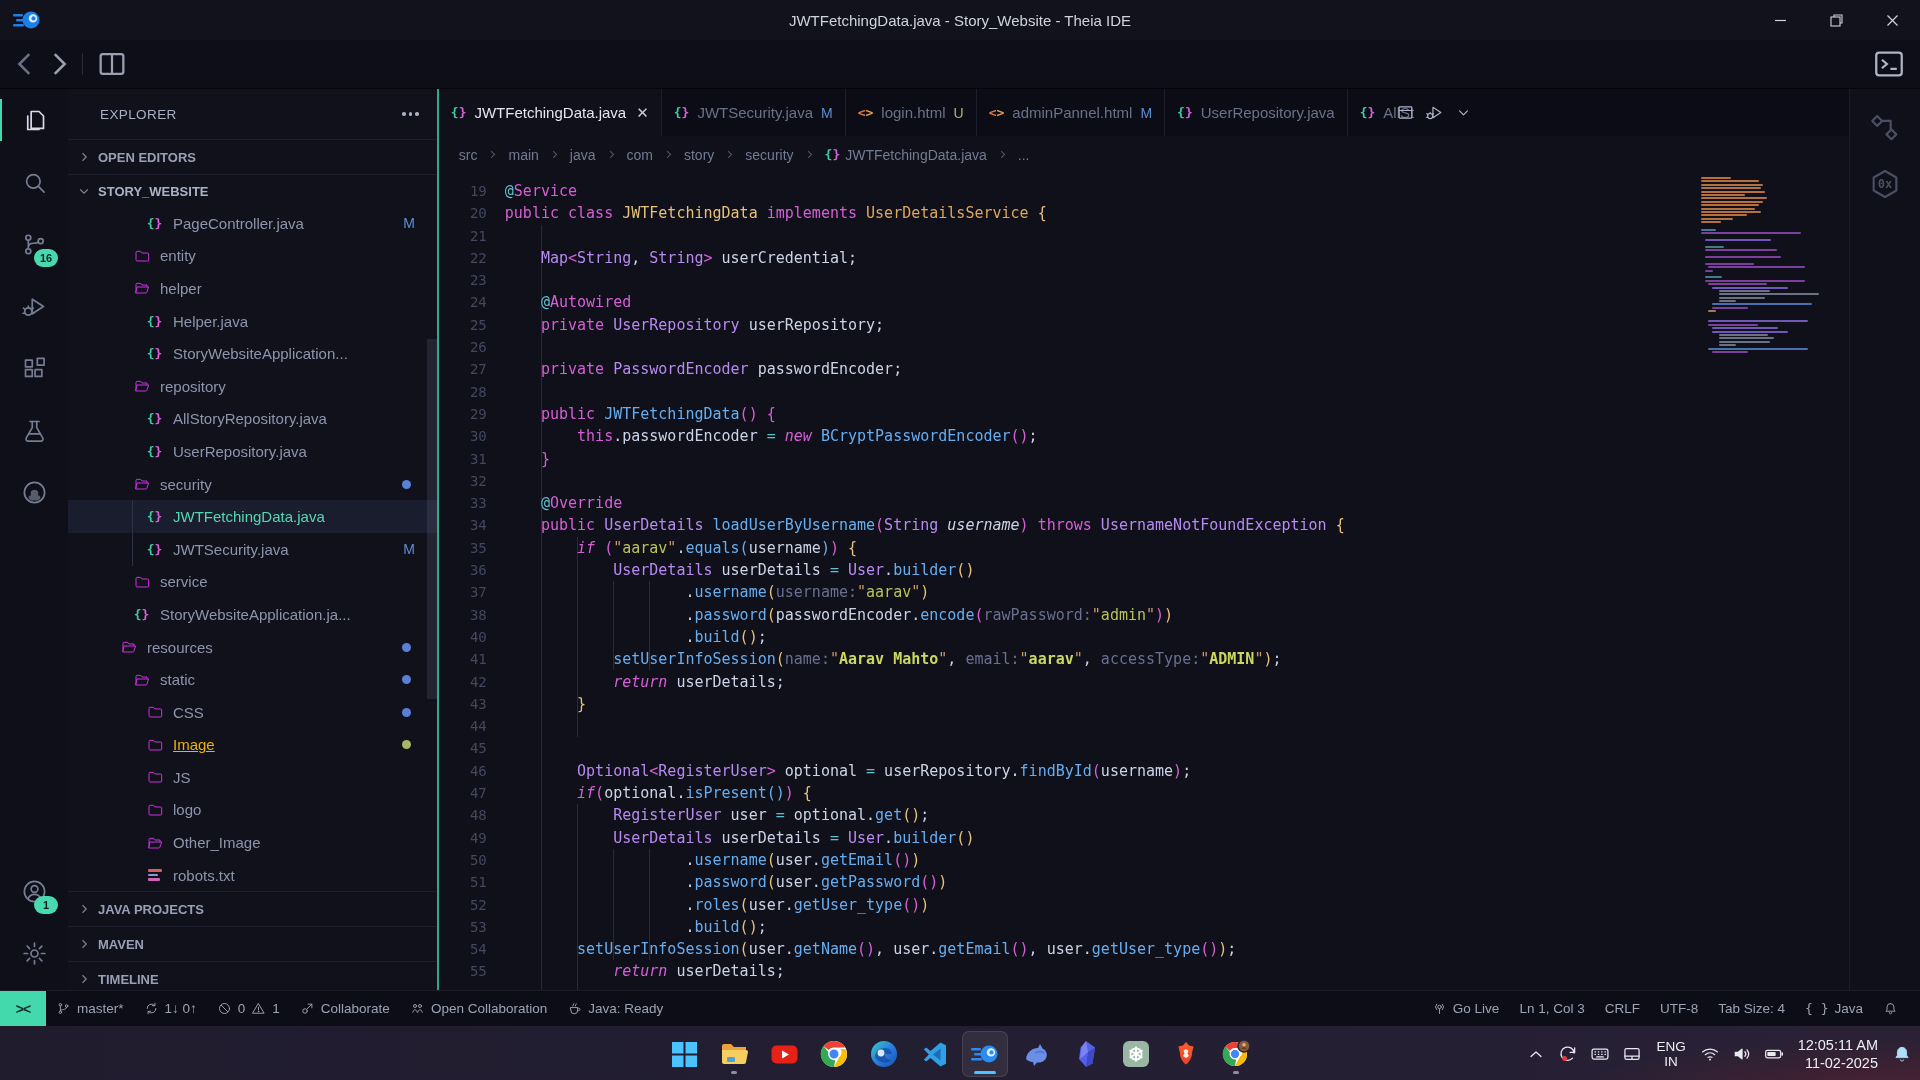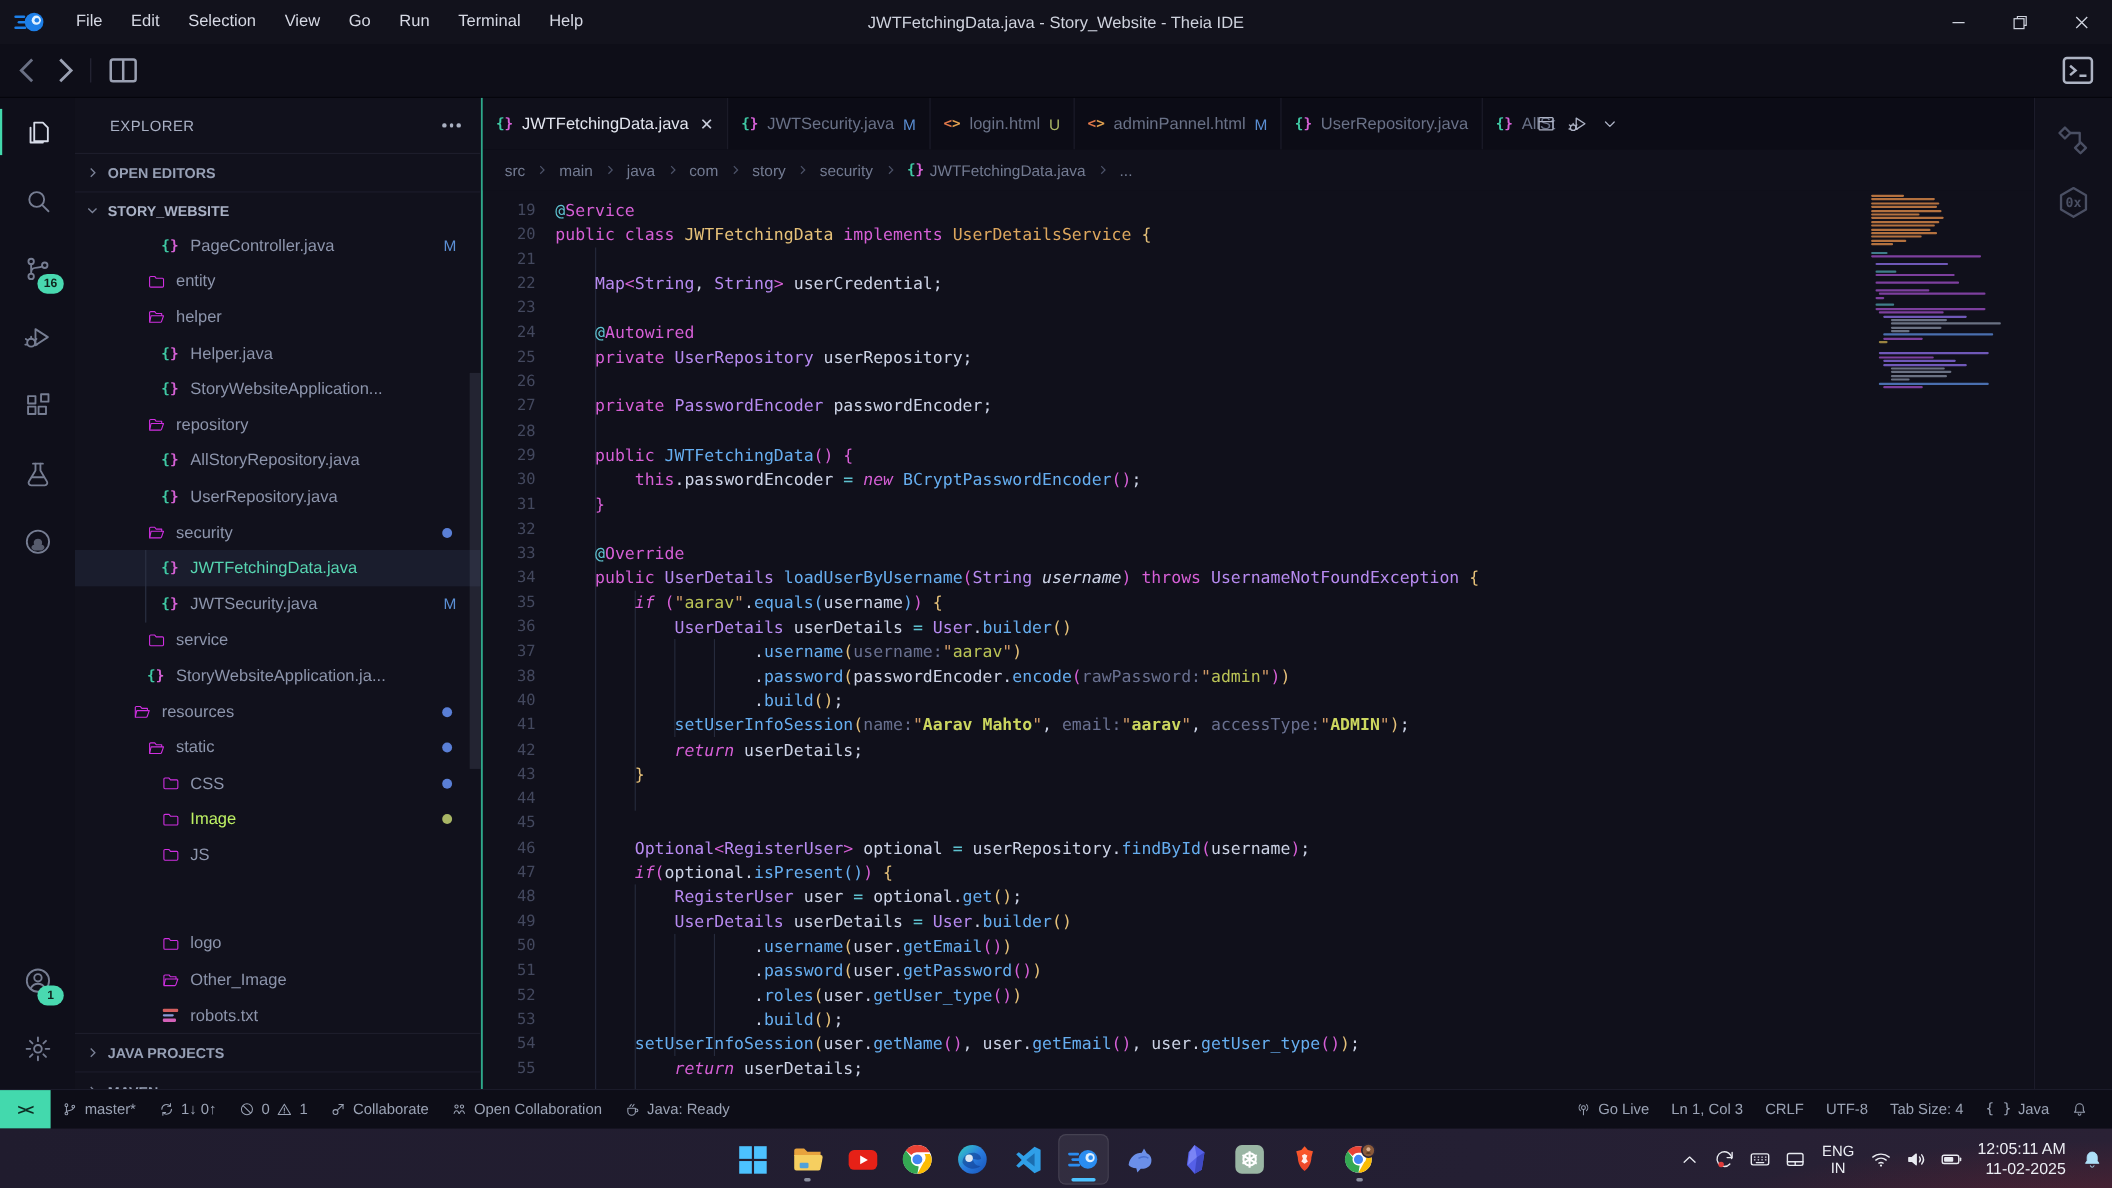--- a/index.html
+++ b/index.html
@@ -39,21 +39,21 @@
   .side-dots i{width:3.5px;height:3.5px;border-radius:50%;background:#aab1c2;}
   .side-section{height:34px;display:flex;align-items:center;gap:8px;padding:0 10px;border-top:1px solid #1d1d2b;
     font-weight:bold;font-size:13px;color:#97a0b5;cursor:pointer;}
   .side-section .chev{color:#7c8398;}
   .proj-section{border-bottom:none;height:32px;color:#aab2c6;}
   .tree{position:relative;}
   .tree-row{height:32.6px;display:flex;align-items:center;position:relative;cursor:pointer;color:#8d95ac;}
   .tree-row.selected{background:rgba(120,150,220,.09);color:#57d6b2;}
   .tree-row .t-icon{width:19px;display:flex;justify-content:center;}
   .tree-row .t-label{margin-left:9px;white-space:nowrap;overflow:hidden;max-width:235px;}
-  .tree-row.green .t-label{color:#bef264;}
+  .tree-row.green .t-label{color:#eab308;text-decoration:underline;}
   .t-badge{position:absolute;right:22px;font-size:14px;color:#5b8fd4;}
   .t-dot{position:absolute;right:26px;width:9px;height:9px;border-radius:50%;}
   .t-dot.blue{background:#5a7fd6;} .t-dot.green{background:#a9b665;}
   .braces-ic{font-family:"DejaVu Sans Mono",monospace;font-size:13px;font-weight:bold;}
   .braces-ic b{color:#3fc9a4;font-weight:bold;} .braces-ic i{color:#d661d6;font-style:normal;font-weight:bold;}
   .angles-ic{font-family:"DejaVu Sans Mono",monospace;font-size:13px;font-weight:bold;}
   .angles-ic b{color:#e0784a;font-weight:bold;} .angles-ic i{color:#e0a04f;font-style:normal;font-weight:bold;}
   .folder-ic svg{width:18px;height:16px;color:#cf2fe0;}
   .robots-ic{display:flex;flex-direction:column;gap:2px;}
   .robots-ic i{width:14px;height:2.5px;border-radius:1px;}
@@ -128,30 +128,20 @@
 
   <div class="titlebar">
     <svg class="tb-logo" viewBox="0 0 30 22">
       <circle cx="19" cy="11" r="8.5" fill="#1d7fe8"></circle>
       <circle cx="21" cy="9.4" r="4.2" fill="#dff0ff"></circle>
       <circle cx="21.5" cy="9.4" r="2.1" fill="#1d7fe8"></circle>
       <rect x="1" y="5" width="10" height="2.4" rx="1.2" fill="#1d7fe8"></rect>
       <rect x="4" y="10" width="9" height="2.4" rx="1.2" fill="#1d7fe8"></rect>
       <rect x="1" y="15" width="11" height="2.4" rx="1.2" fill="#1d7fe8"></rect>
     </svg>
-    <div class="menus">
-        <div class="menu-item">File</div>
-        <div class="menu-item">Edit</div>
-        <div class="menu-item">Selection</div>
-        <div class="menu-item">View</div>
-        <div class="menu-item">Go</div>
-        <div class="menu-item">Run</div>
-        <div class="menu-item">Terminal</div>
-        <div class="menu-item">Help</div>
-      </div>
     <div class="tb-title">JWTFetchingData.java - Story_Website - Theia IDE</div>
     <div class="win-controls">
       <div class="win-btn">
         <svg viewBox="0 0 15 15">
             <path d="M2 7.5h11" stroke="currentColor" stroke-width="1.2"></path>
           </svg>
       </div>
       <div class="win-btn">
         <svg viewBox="0 0 15 15" fill="none" stroke="currentColor" stroke-width="1.1">
           <rect x="2" y="4" width="9" height="9"></rect>
@@ -439,21 +429,21 @@
           <div class="tree-row" style="padding-left: 77px;">
             <span class="t-icon">
               <span class="folder-ic">
                 <svg viewBox="0 0 24 24" fill="none" stroke="currentColor" stroke-width="1.5" stroke-linecap="round" stroke-linejoin="round">
                   <path d="M3 6.5A1.5 1.5 0 0 1 4.5 5H10l2 2.5h8.5A1.5 1.5 0 0 1 22 9v9a1.5 1.5 0 0 1-1.5 1.5h-16A1.5 1.5 0 0 1 3 18z"></path>
                 </svg>
               </span>
             </span>
             <span class="t-label">JS</span>
           </div>
-          <div class="tree-row" style="padding-left: 77px; margin-top: 48px;">
+          <div class="tree-row" style="padding-left: 77px;">
             <span class="t-icon">
               <span class="folder-ic">
                 <svg viewBox="0 0 24 24" fill="none" stroke="currentColor" stroke-width="1.5" stroke-linecap="round" stroke-linejoin="round">
                   <path d="M3 6.5A1.5 1.5 0 0 1 4.5 5H10l2 2.5h8.5A1.5 1.5 0 0 1 22 9v9a1.5 1.5 0 0 1-1.5 1.5h-16A1.5 1.5 0 0 1 3 18z"></path>
                 </svg>
               </span>
             </span>
             <span class="t-label">logo</span>
           </div>
           <div class="tree-row" style="padding-left: 77px;">

